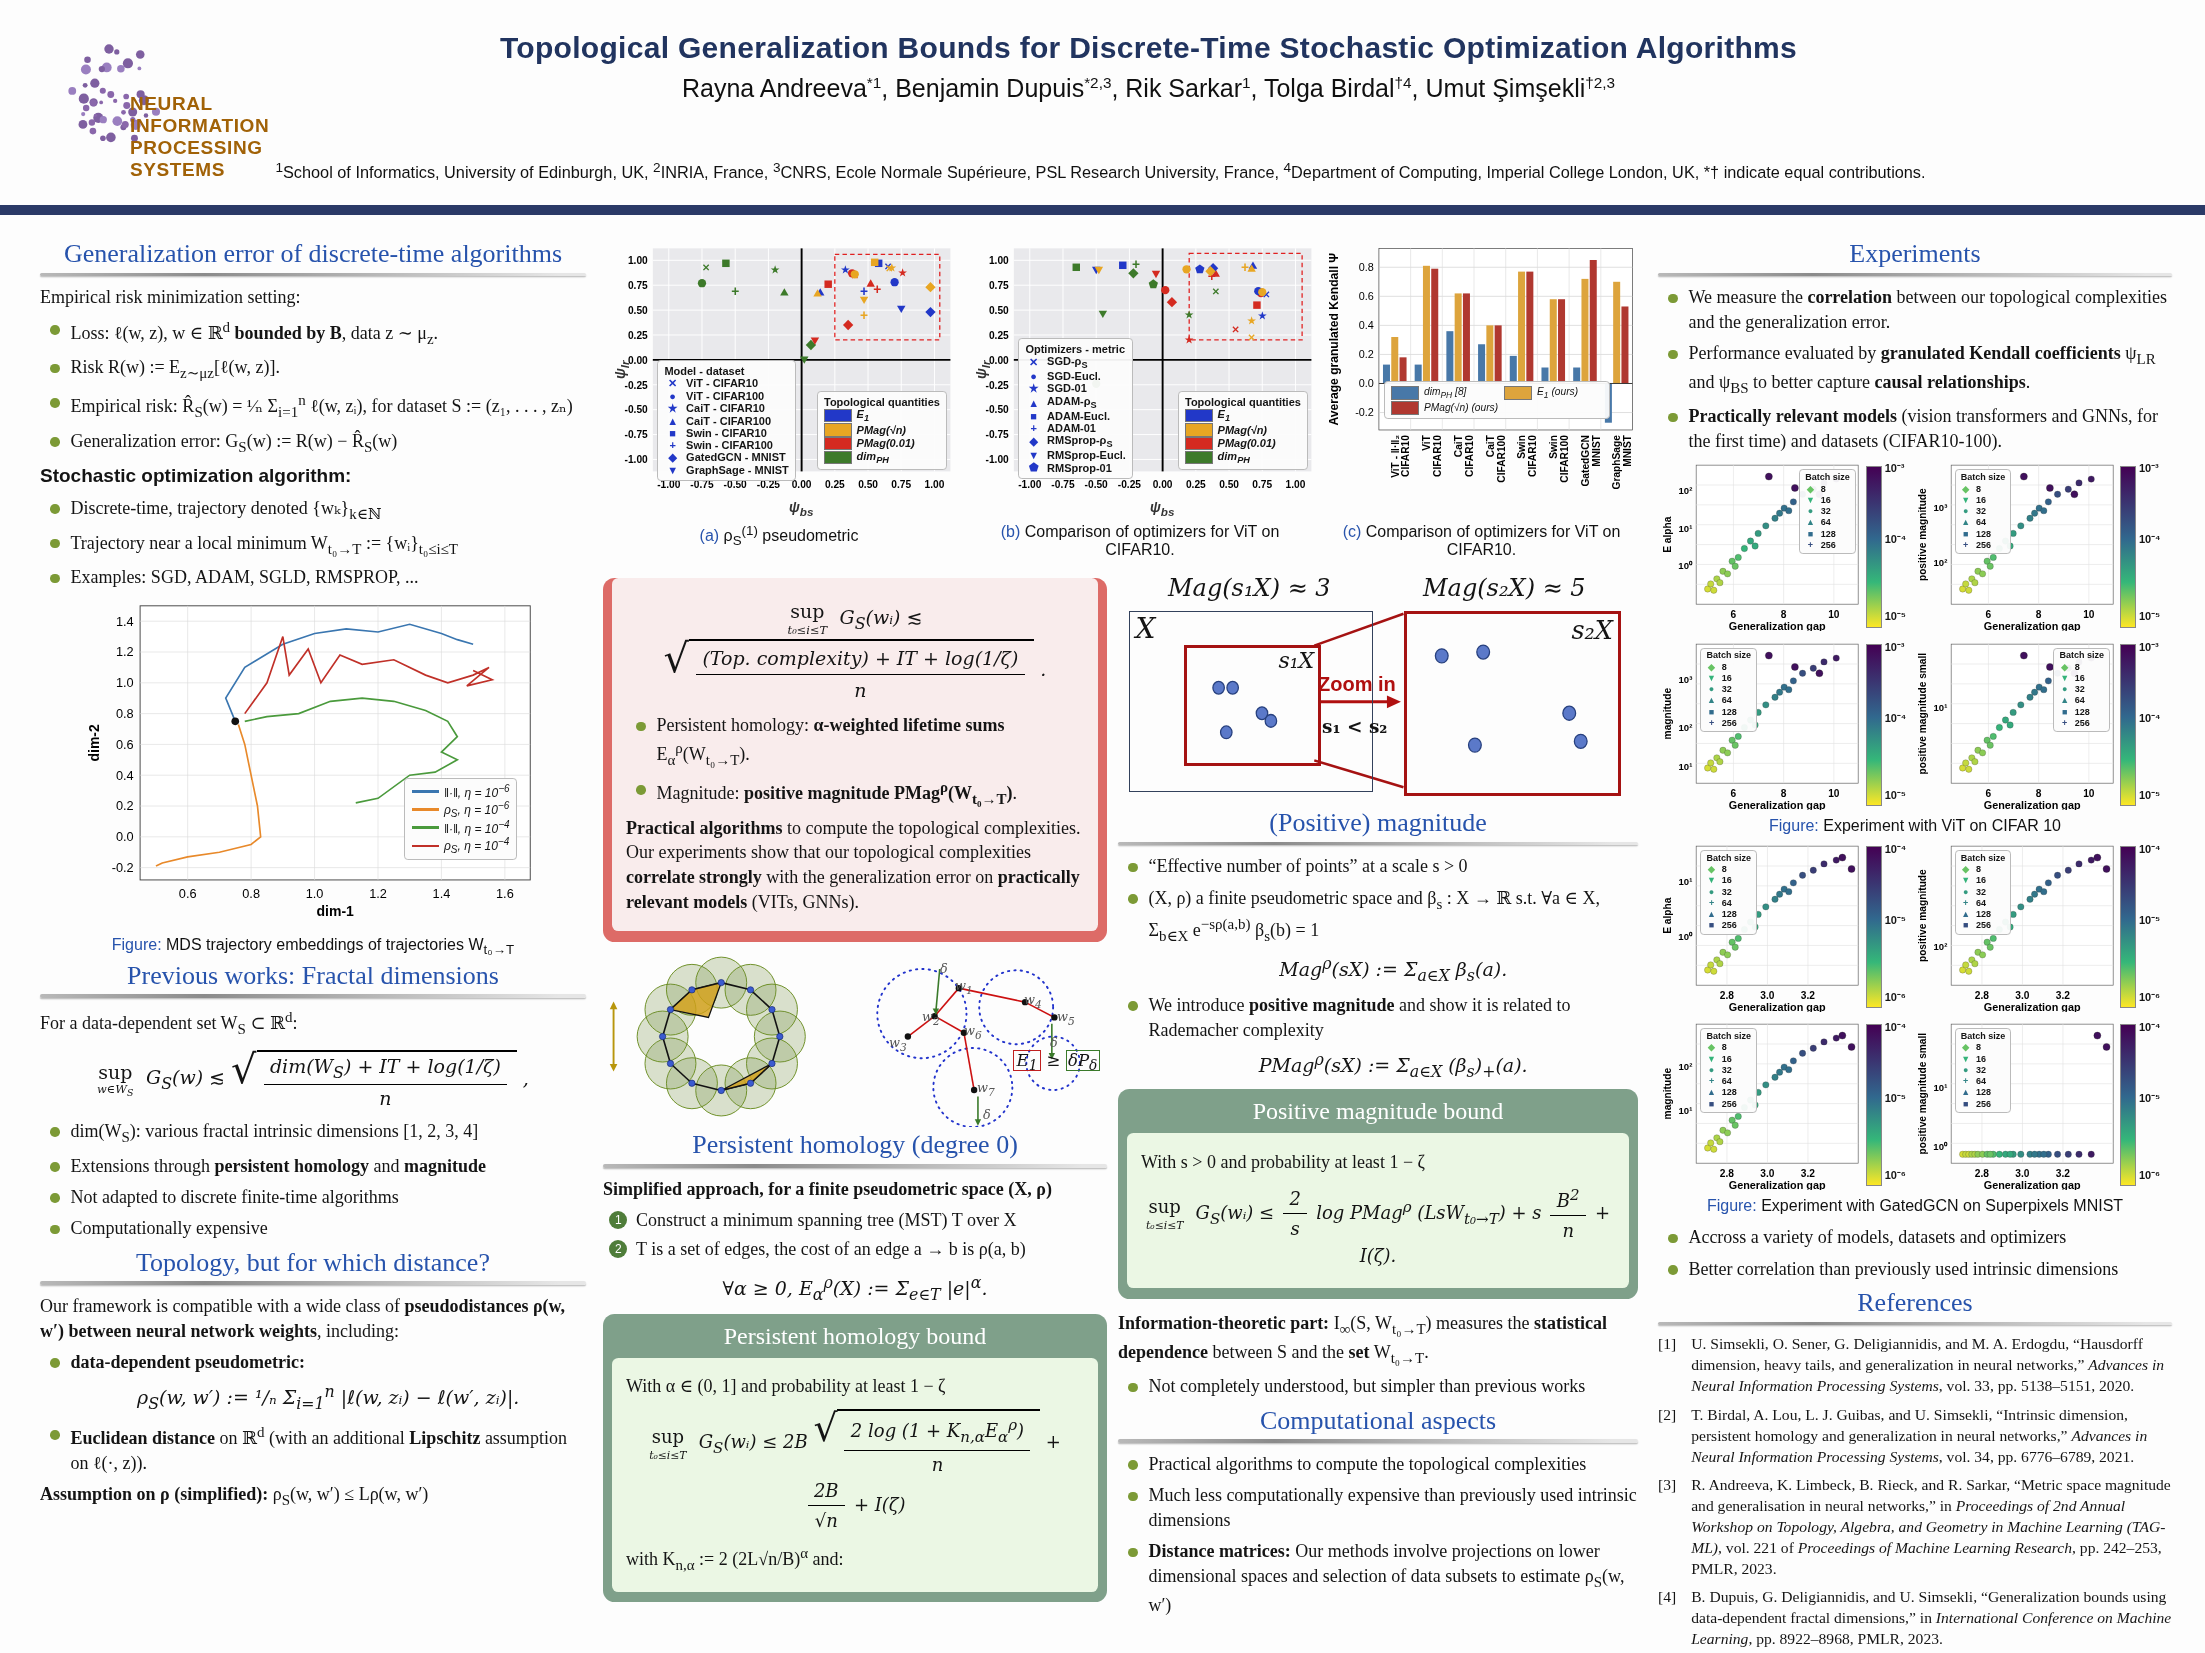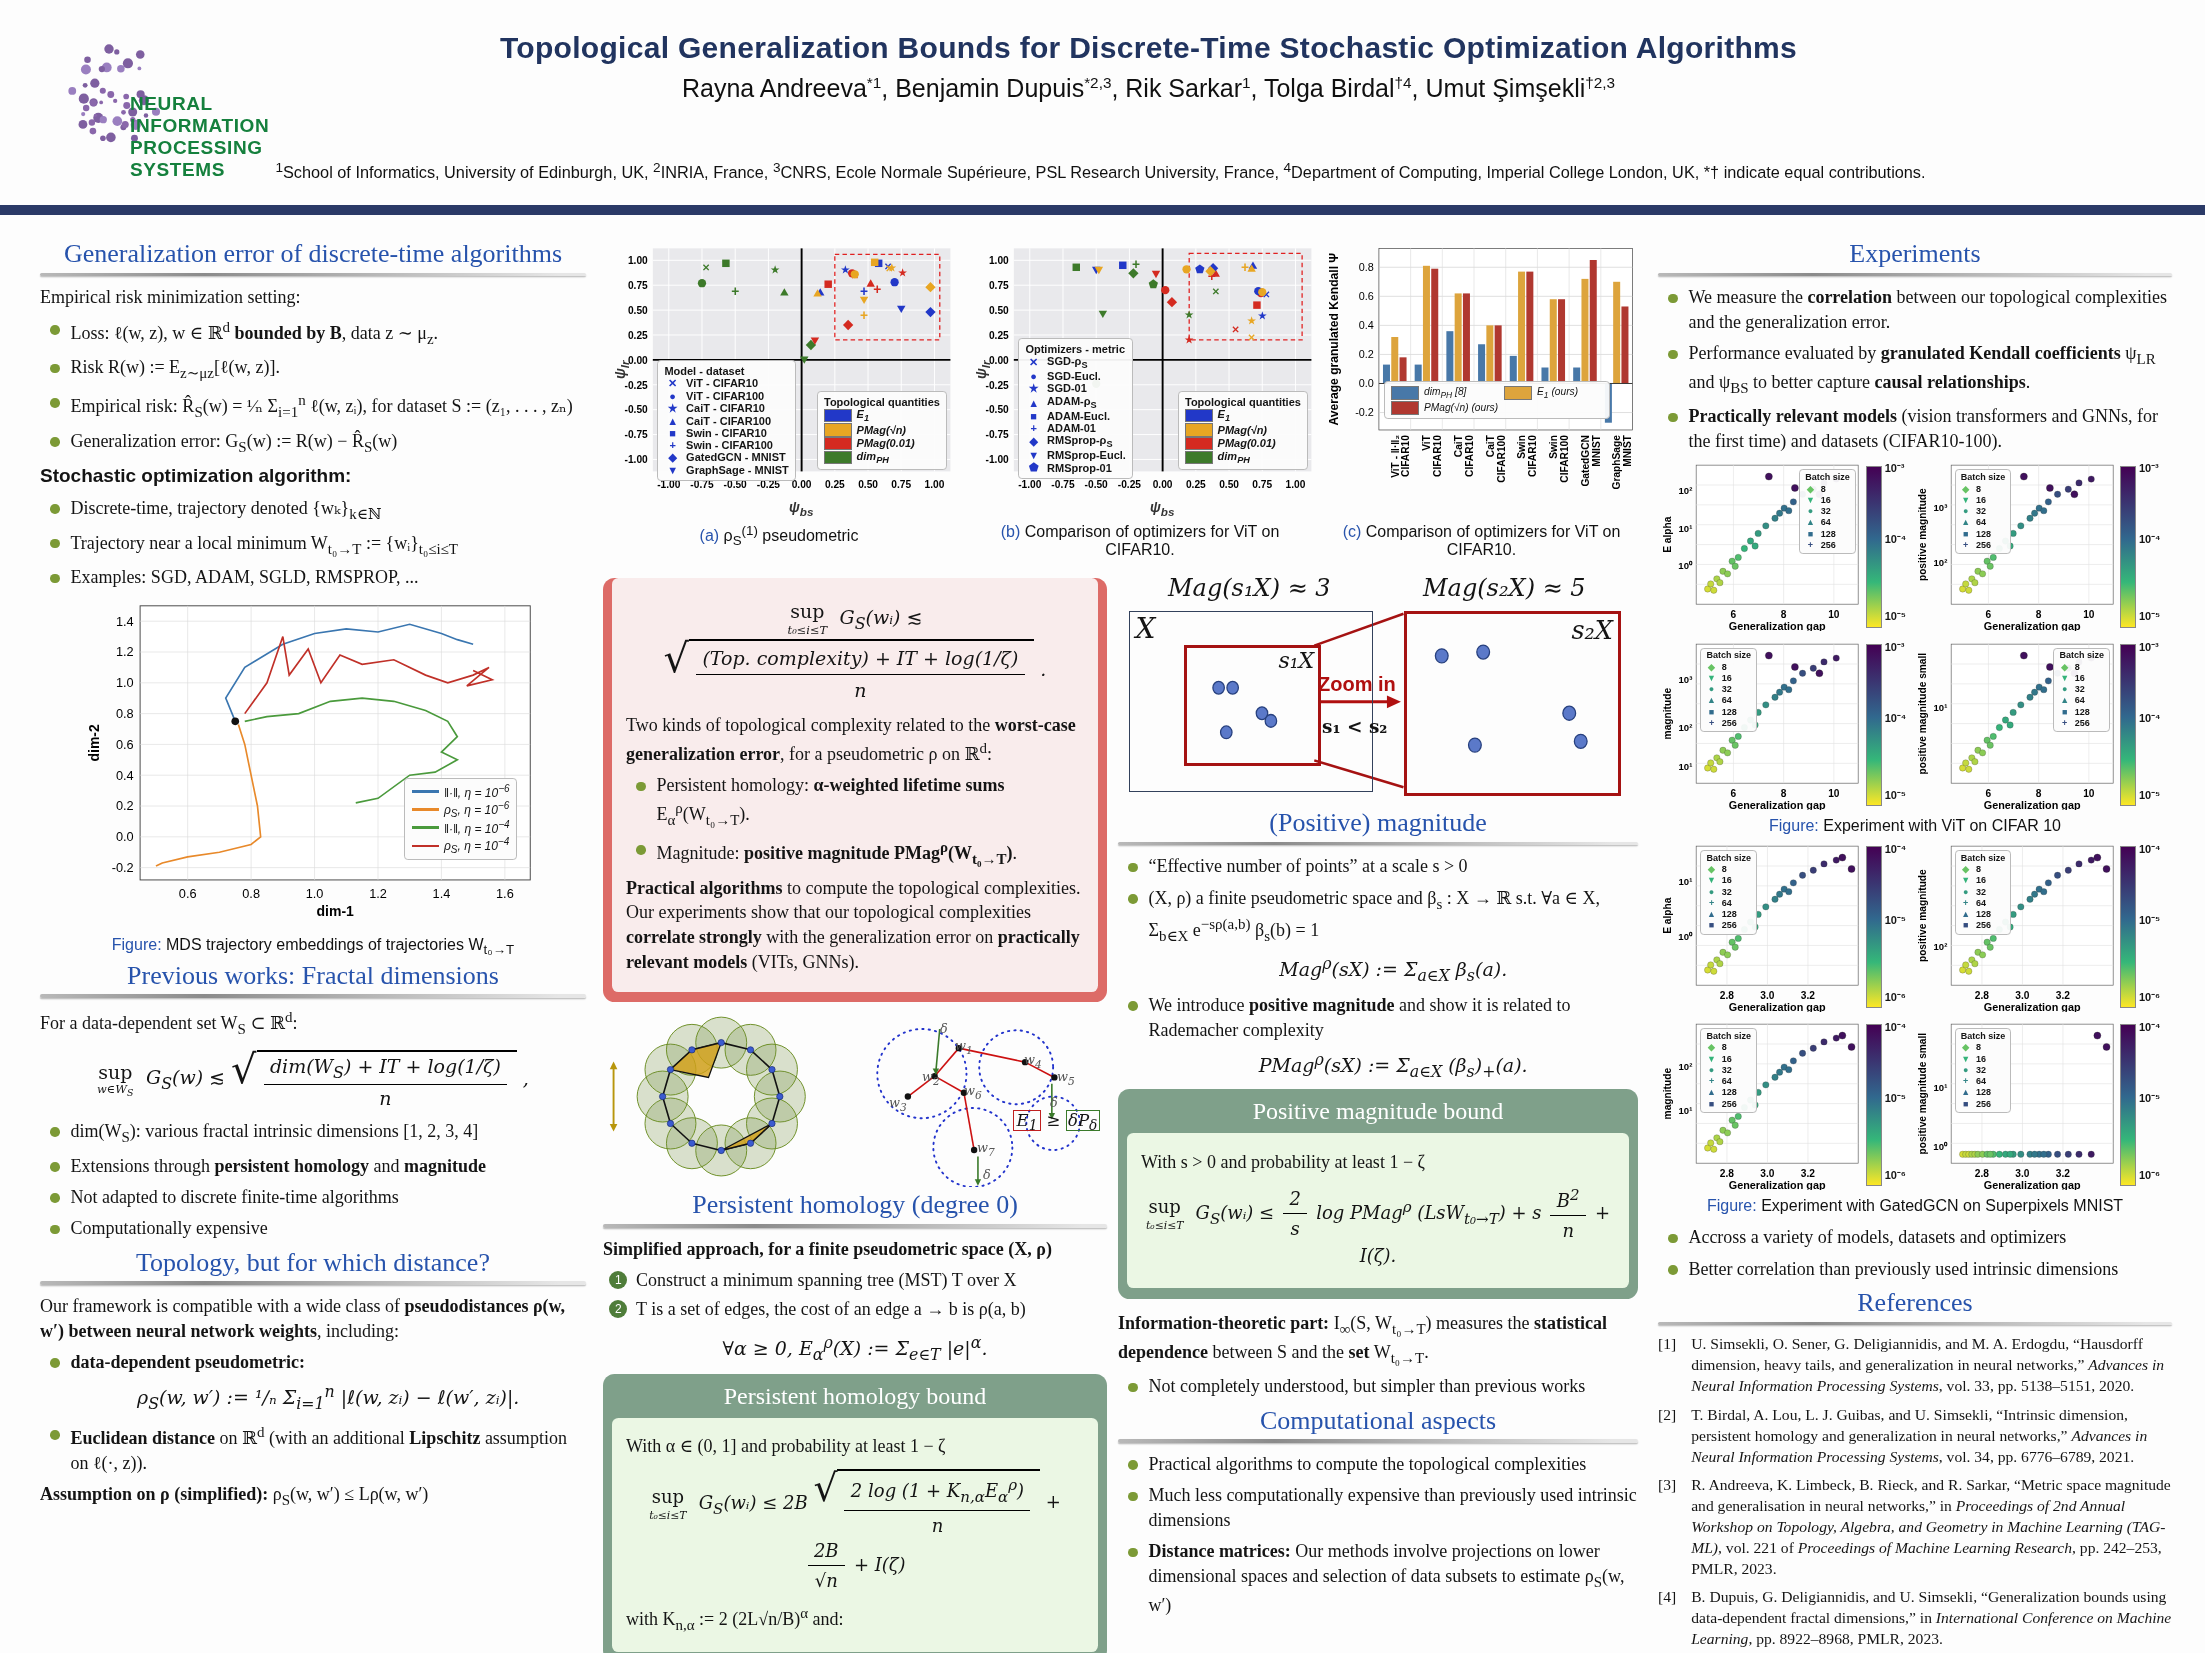--- a/index.html
+++ b/index.html
@@ -2,21 +2,21 @@
 <html style="font-size:10.2px"><head>
 <meta charset="utf-8">
 <style>
   html,body{margin:0;padding:0;background:#888;}
   .poster{position:relative;width:2205px;height:1654px;background:#fdfdfd;overflow:hidden;
           font-family:"Liberation Serif","DejaVu Serif",serif;color:#141414;}
   
   header{position:absolute;left:0;top:0;width:100%;height:203px;}
   .logo{position:absolute;left:55px;top:18px;width:211px;height:166px;}
   .logo-text{position:absolute;left:75px;top:75px;font-family:"Liberation Sans",sans-serif;
-             font-weight:bold;color:#15803d;font-size:19px;line-height:22px;letter-spacing:0.6px;}
+             font-weight:bold;color:#a16207;font-size:19px;line-height:22px;letter-spacing:0.6px;}
   .head-center{position:absolute;left:306px;top:25.5px;width:1685px;text-align:center;}
   h1{margin:5.1px 0 3.8px;font-family:"Liberation Sans",sans-serif;font-size:30px;letter-spacing:0.3px;
      color:#21345f;font-weight:bold;}
   .authors{font-family:"Liberation Sans",sans-serif;font-size:25px;color:#101010;margin-top:9px;}
   .authors sup{font-size:15.3px;}
   .affil{position:absolute;left:38px;top:160px;width:2125px;text-align:center;
          font-family:"Liberation Sans",sans-serif;font-size:16.3px;color:#111;}
   .navy-rule{position:absolute;left:0;top:205px;width:100%;height:9.6px;background:#2b3a67;}
   
   .col{position:absolute;top:235px;}
@@ -640,21 +640,20 @@
           <span>G<sub>S</sub>(wᵢ) ≲</span>
           <span class="sqrt">
               <span class="rad">√</span>
               <span class="sqrt-body"><span class="frac">
                   <span class="num">(Top. complexity) + IT + log(1/ζ)</span>
                   <span class="den">n</span>
                 </span></span>
             </span>
           <span>.</span>
         </div>
-        <div class="body-t">Two kinds of topological complexity related to the <b>worst-case generalization error</b>, for a pseudometric ρ on ℝ<sup>d</sup>:</div>
         <ul class="bullets">
             <li>Persistent homology: <b>α-weighted lifetime sums</b> E<sub>α</sub><sup>ρ</sup>(W<sub>t₀→T</sub>).</li>
             <li>Magnitude: <b>positive magnitude PMag<sup>ρ</sup>(W<sub>t₀→T</sub>)</b>.</li>
           </ul>
         <div class="body-t"><b>Practical algorithms</b> to compute the topological complexities. Our experiments show that our topological complexities <b>correlate strongly</b> with the generalization error on <b>practically relevant models</b> (VITs, GNNs).</div>
       </div>
     </div>
     <div class="mstwrap">
       <svg id="phDiagram" width="504" height="172" viewBox="0 0 790 270">
           <circle cx="277" cy="128" r="40" fill="rgba(110,140,60,.25)" stroke="#6b8e23" stroke-width="1.5"></circle>

